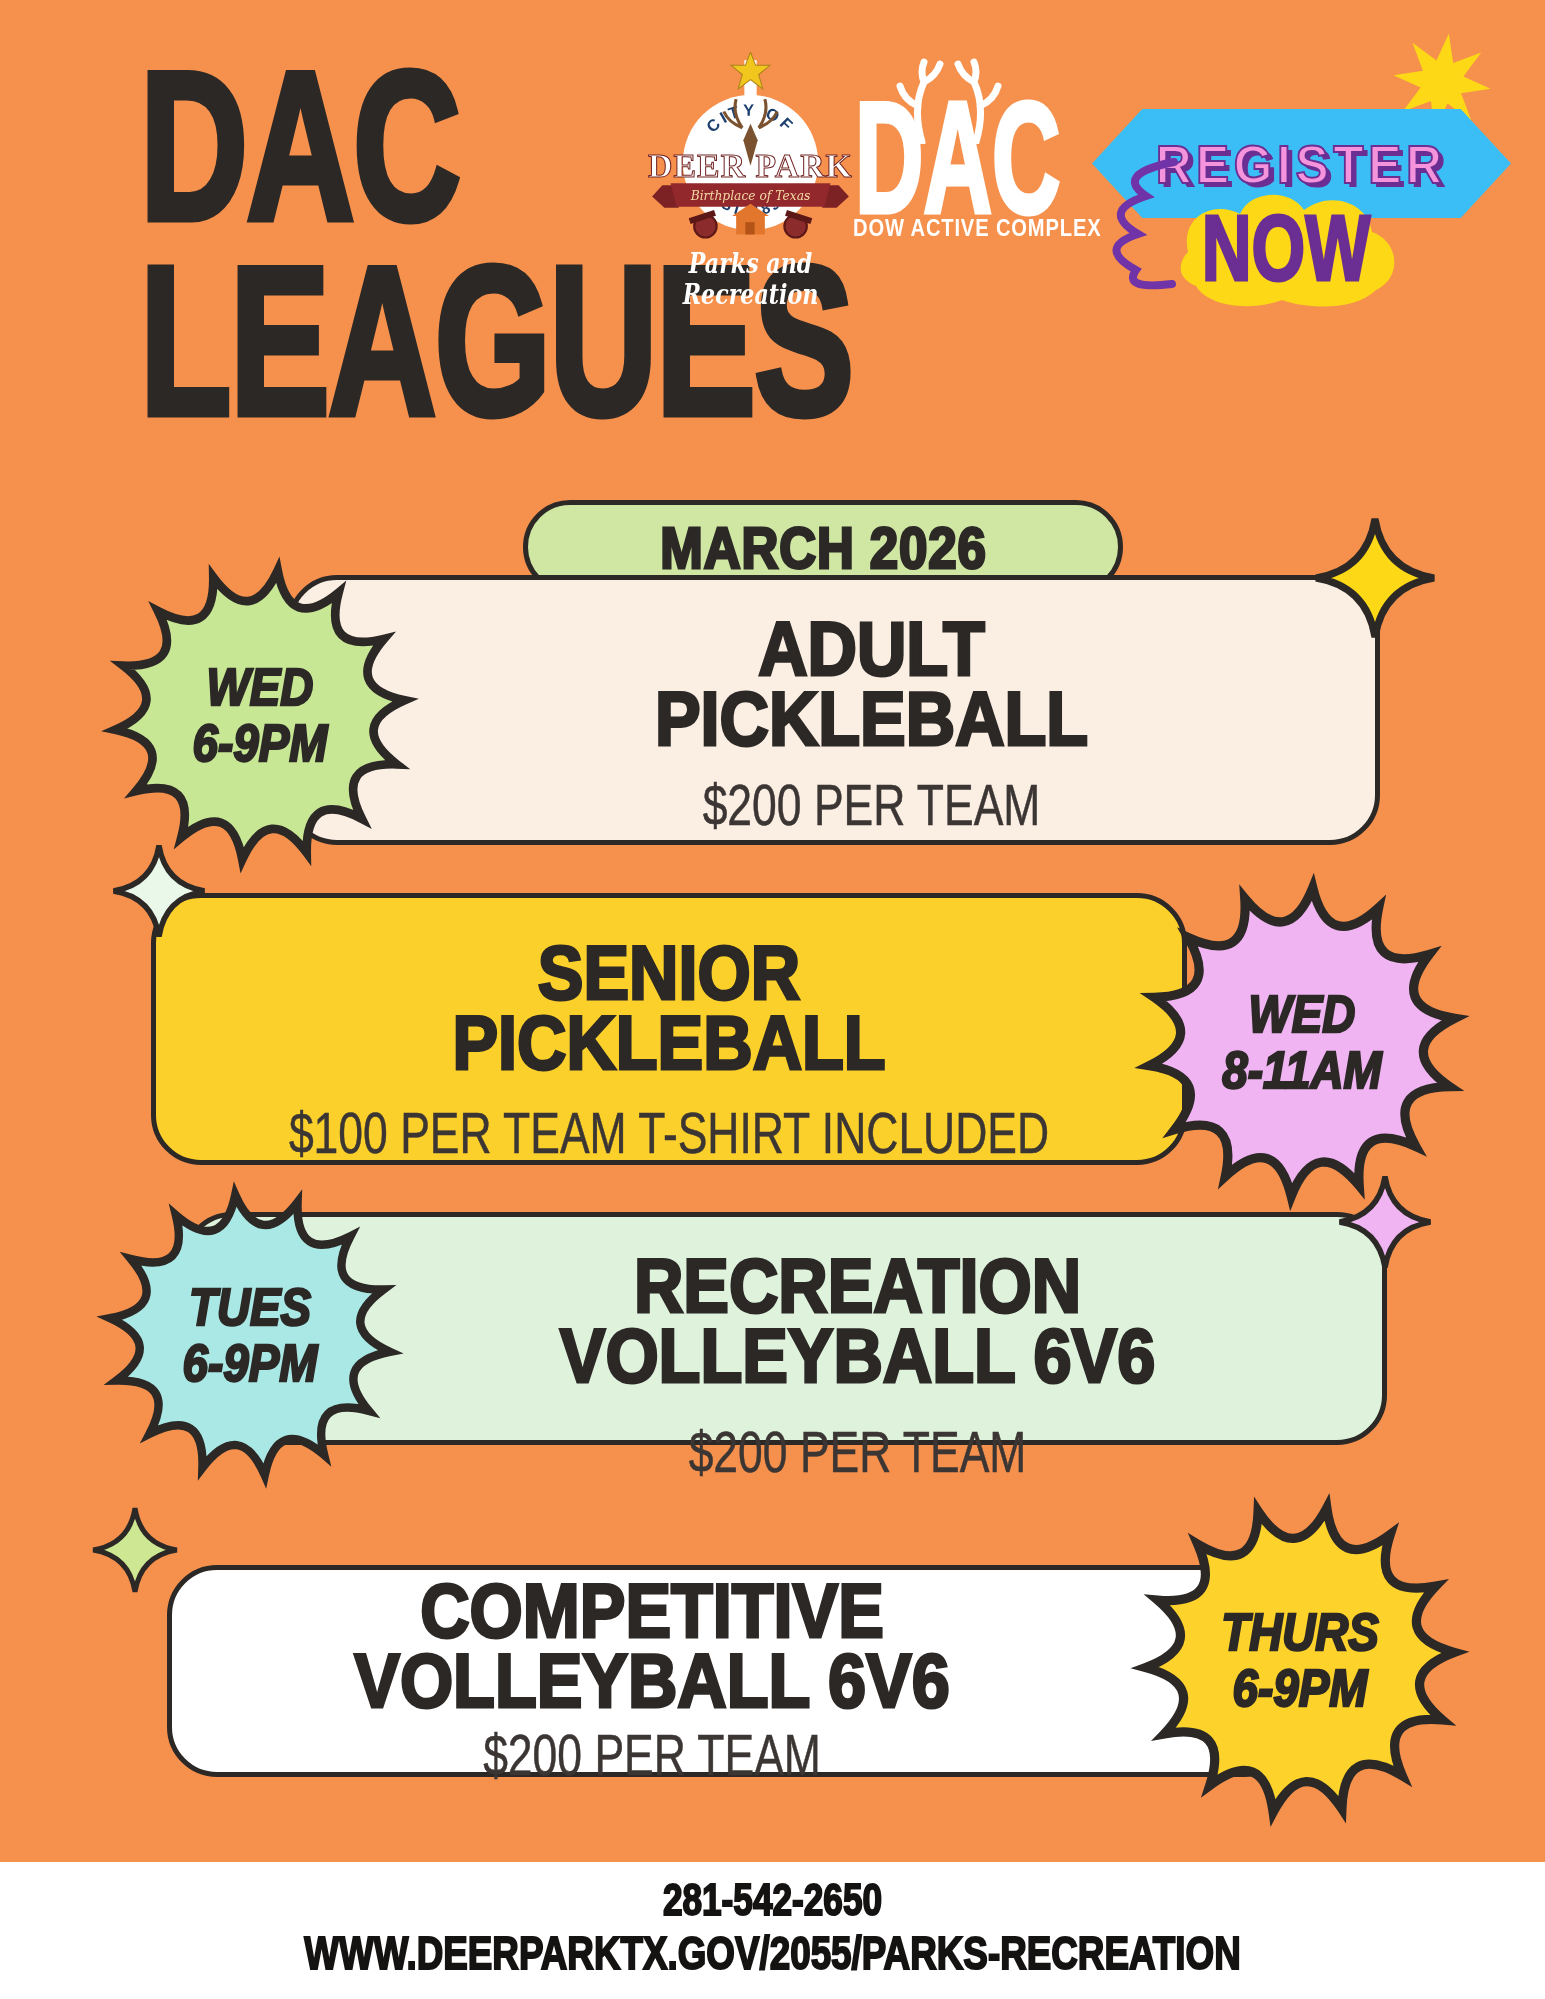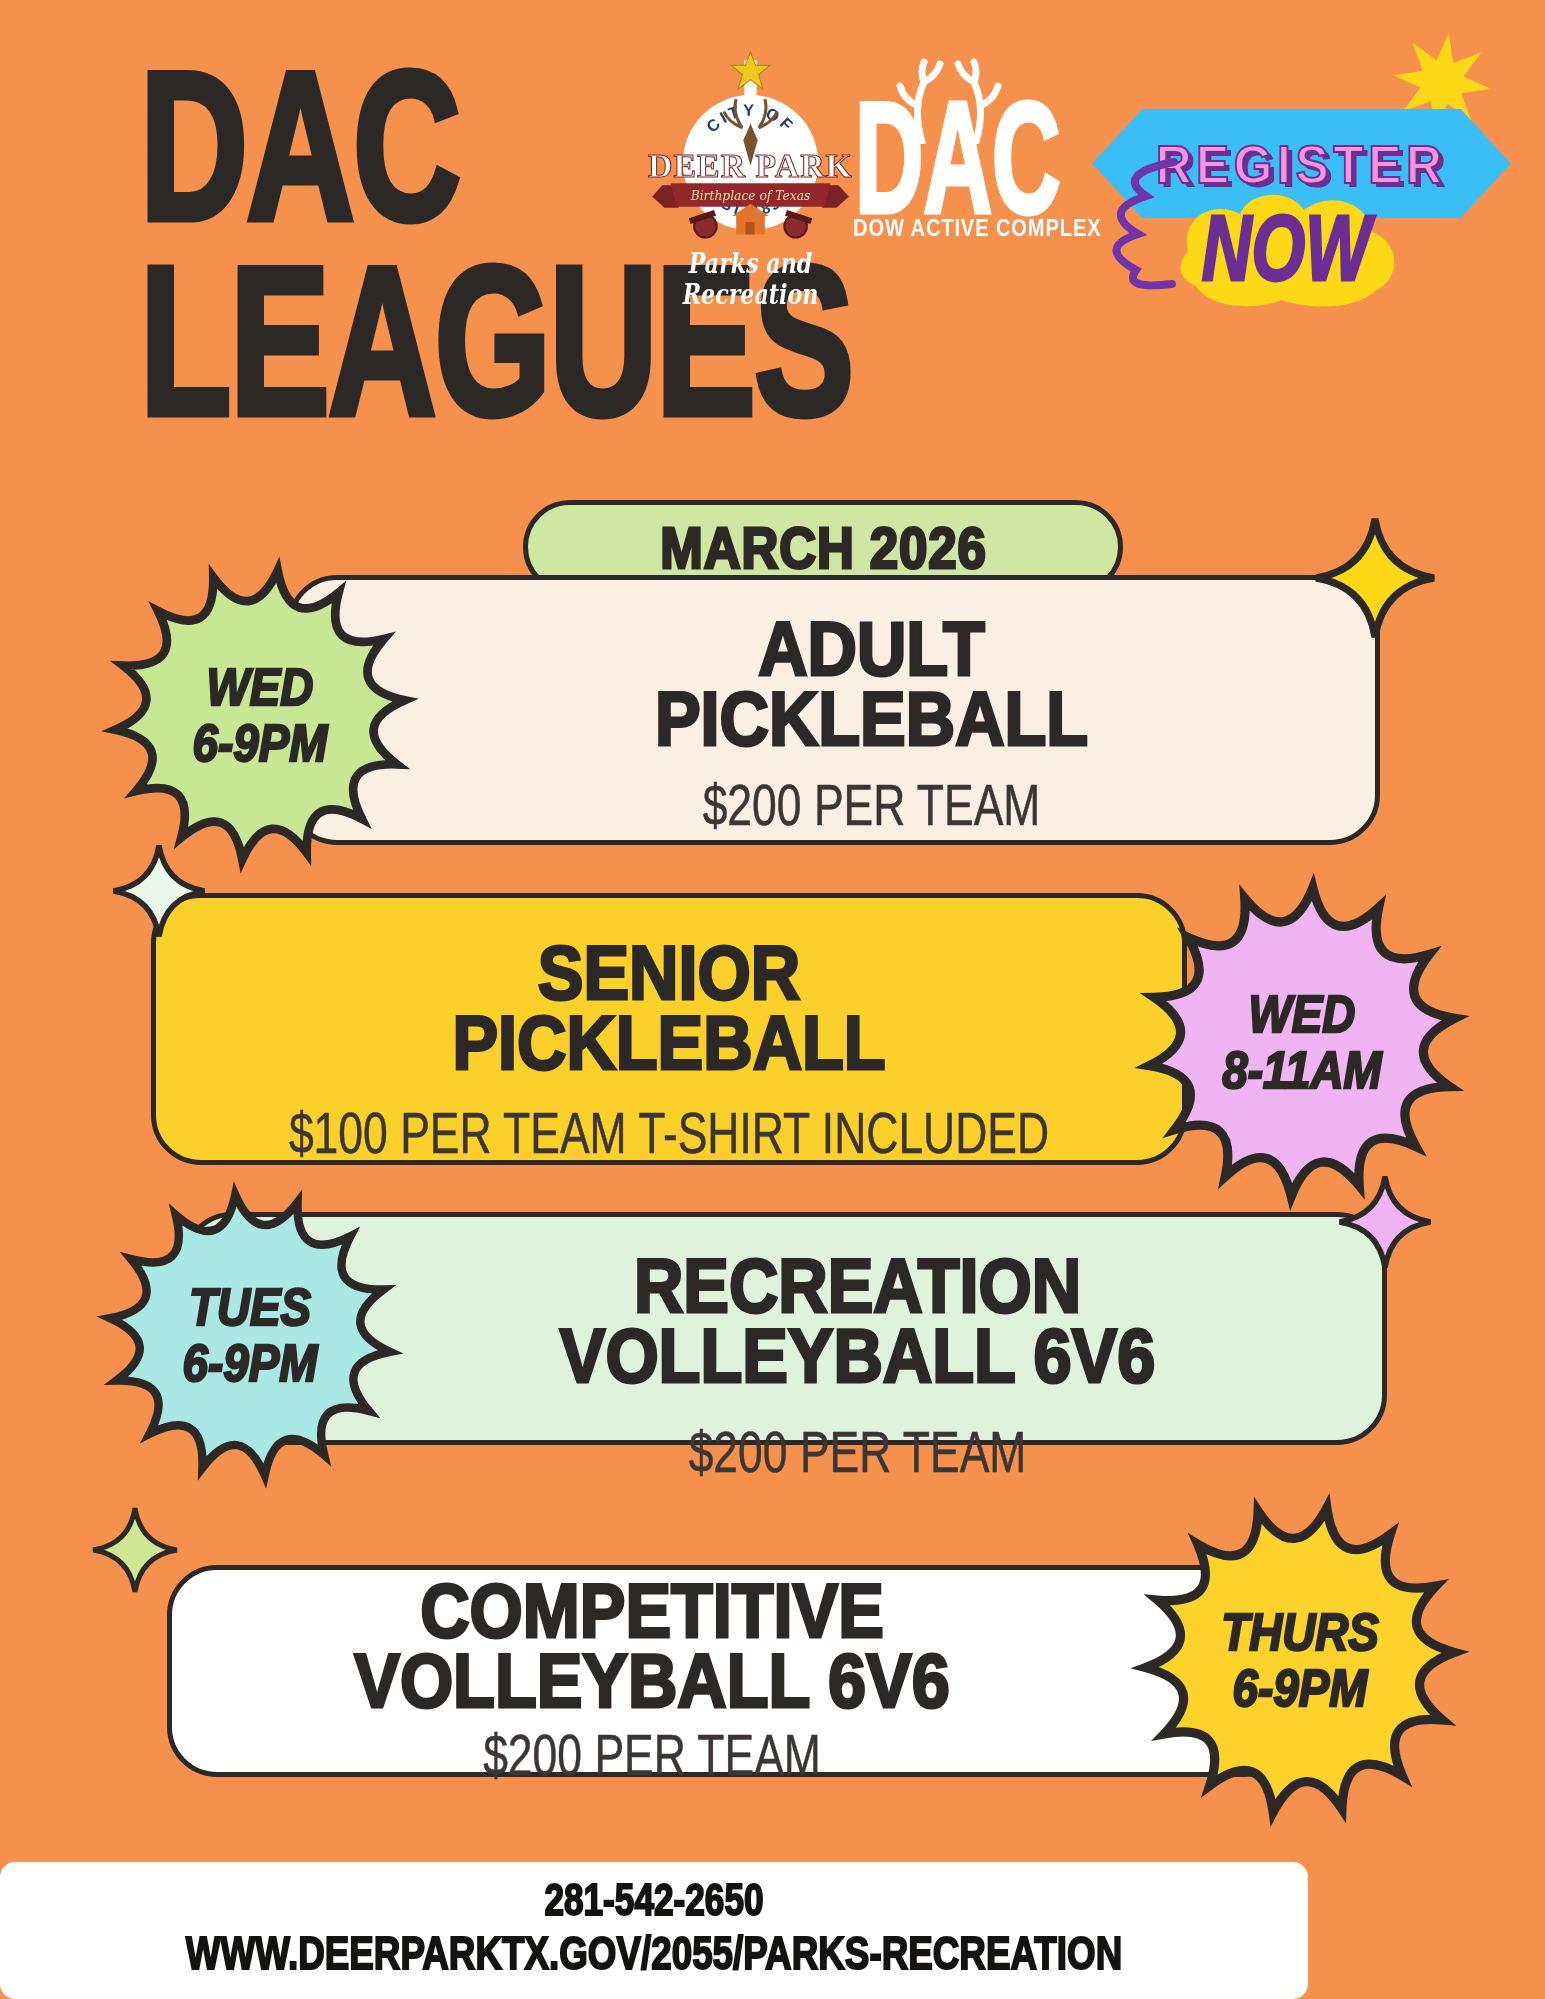--- a/index.html
+++ b/index.html
@@ -26,21 +26,21 @@
   .antlers { position:absolute; left:884px; top:56px; width:130px; height:88px; }
 
   
   .hexagon { position:absolute; left:1092px; top:96px; width:419px; height:109px;
     background:var(--blue_badge,#3bbef5); clip-path:polygon(0% 50%,12% 0%,88% 0%,100% 50%,88% 100%,12% 100%);
     display:flex; align-items:center; justify-content:center;margin-top:13px; }
   .register-text { font-size:54px; font-weight:bold; color:var(--pink_text,#f593dc);
     -webkit-text-stroke:2px var(--purple,#6b2e92); text-shadow:5px 4px 0 var(--purple,#6b2e92);
     letter-spacing:5px; transform:scaleX(0.92); white-space:nowrap; }
   .star8 { position:absolute; left:1388px; top:28px; width:108px; height:108px; transform:rotate(8deg); }
-  .blob { position:absolute; left:1160px; top:184px; width:252px; height:128px;font-style:italic; }
+  .blob { position:absolute; left:1160px; top:184px; width:252px; height:128px; }
   .now-text { position:absolute; inset:0; display:flex; align-items:center; justify-content:center;
     font-size:92px; font-weight:bold; color:var(--purple,#6b2e92);
     -webkit-text-stroke:3px var(--purple,#6b2e92); transform:scaleX(0.75); }
   .squiggle { position:absolute; left:1086px; top:156px; width:108px; height:142px; }
 
   
   .pill { position:absolute; left:523px; top:464px; width:600px; height:94px;
     background:var(--green_pill,#cfe7a3); border:5px solid var(--ink,#2b2826); border-radius:47px;
     display:flex; align-items:center; justify-content:center;margin-top:36px; }
   .pill span { font-size:58px; font-weight:bold; color:var(--ink,#2b2826);
@@ -83,22 +83,22 @@
   .b-yellow svg { transform:rotate(10deg); }
 
   
   .sparkle { position:absolute; }
   .sp-yellow { left:1310px; top:513px;  width:130px; height:130px; }
   .sp-cream  { left:109px;  top:841px;  width:100px; height:100px; }
   .sp-pink   { left:1335px; top:1172px; width:100px; height:100px; }
   .sp-green  { left:89px;   top:1504px; width:92px;  height:92px; }
 
   
-  .footer { position:absolute; left:0; top:1862px; width:1308px; height:137px;
-    background:var(--footer_bg,#ffffff); text-align:center;border-radius:15px; }
+  .footer { position:absolute; left:0; top:1862px; width:1545px; height:137px;
+    background:var(--footer_bg,#ffffff); text-align:center; }
   .footer-phone { margin-top:13px; font-size:44px; font-weight:bold; color:#151212;
     -webkit-text-stroke:2px #151212; transform:scaleX(0.8); }
   .footer-site { margin-top:1px; font-size:46px; font-weight:bold; color:#151212;
     -webkit-text-stroke:2px #151212; transform:scaleX(0.8); }
 </style>
 </head>
 <body>
 
 <svg width="0" height="0" style="position:absolute">
   <defs>

